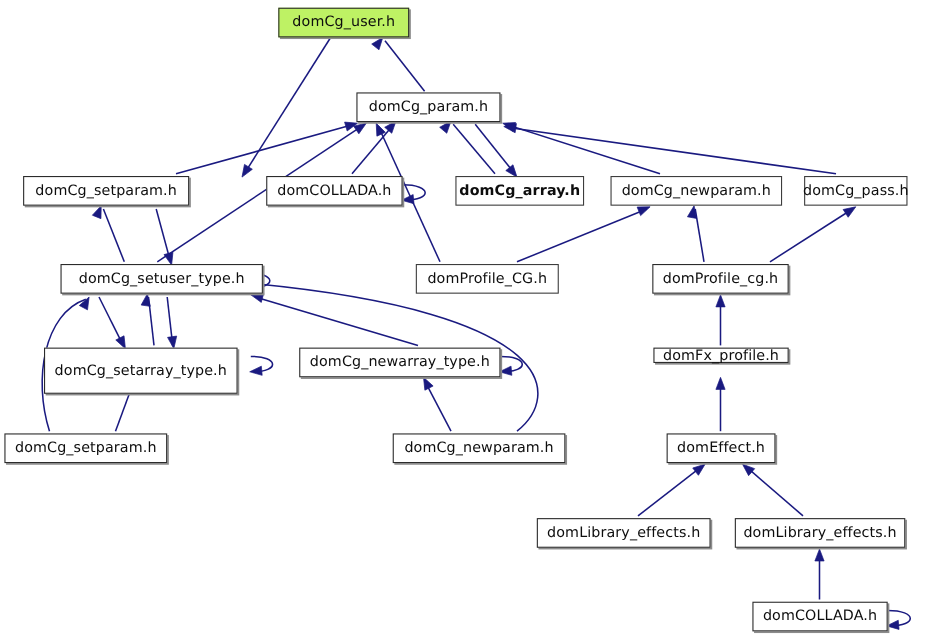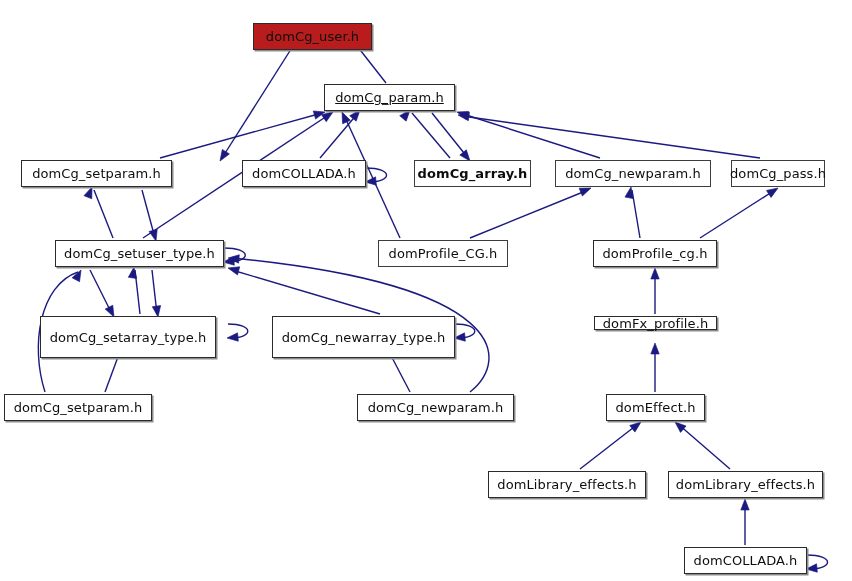--- a/index.html
+++ b/index.html
@@ -44,23 +44,22 @@
     color: #0d0d0d;
     letter-spacing: 0.1px;
     white-space: nowrap;
     z-index: 3;
   }
   .node-box.shadowed {
     box-shadow: 1.5px 1.5px 0 0 #8c8c8c;
     border-color: #2b2b2b;
   }
   .node-box.highlight {
-    background: #b91c1c;
+    background: #bef264;
     border-color: #2b2b2b;
-    margin-top: 16px;
   }
   .node-label {
     pointer-events: none;
   }
 </style>
 </head>
 <body>
 
 <div id="graph-root">
   <svg id="graph-svg" viewBox="0 0 852 581" xmlns="http://www.w3.org/2000/svg">
@@ -194,51 +193,51 @@
       </g>
       <g>
         <path class="edge-path" d="M 366,168 C 393,168 393,182 368,182"></path>
         <polygon class="edge-head" points="0,0 -11,-4.2 -11,4.2" transform="translate(365,182) rotate(175)"></polygon>
       </g>
     </svg>
   <div id="nodes-layer">
       <div class="node-box shadowed highlight" style="left: 253px; top: 7px; width: 119px; height: 27px;">
         <span class="node-label">domCg_user.h</span>
       </div>
-      <div class="node-box shadowed" style="left: 324px; top: 84px; width: 131px; height: 27px; text-decoration: underline;">
+      <div class="node-box shadowed" style="left: 324px; top: 84px; width: 131px; height: 27px;">
         <span class="node-label">domCg_param.h</span>
       </div>
       <div class="node-box shadowed" style="left: 21px; top: 160px; width: 151px; height: 27px;">
         <span class="node-label">domCg_setparam.h</span>
       </div>
       <div class="node-box shadowed" style="left: 242px; top: 160px; width: 124px; height: 27px;">
         <span class="node-label">domCOLLADA.h</span>
       </div>
       <div class="node-box" style="left: 414px; top: 160px; width: 117px; height: 27px; font-weight: bold;">
         <span class="node-label">domCg_array.h</span>
       </div>
       <div class="node-box" style="left: 555px; top: 160px; width: 156px; height: 27px;">
         <span class="node-label">domCg_newparam.h</span>
       </div>
       <div class="node-box" style="left: 731px; top: 160px; width: 94px; height: 27px;">
         <span class="node-label">domCg_pass.h</span>
       </div>
-      <div class="node-box shadowed" style="left: 55px; top: 240px; width: 169px; height: 27px;">
+      <div class="node-box shadowed" style="left: 55px; top: 240px; width: 184px; height: 27px;">
         <span class="node-label">domCg_setuser_type.h</span>
       </div>
       <div class="node-box" style="left: 378px; top: 240px; width: 130px; height: 27px;">
         <span class="node-label">domProfile_CG.h</span>
       </div>
       <div class="node-box shadowed" style="left: 593px; top: 240px; width: 124px; height: 27px;">
         <span class="node-label">domProfile_cg.h</span>
       </div>
       <div class="node-box shadowed" style="left: 40px; top: 316px; width: 176px; height: 42px;">
         <span class="node-label">domCg_setarray_type.h</span>
       </div>
-      <div class="node-box shadowed" style="left: 272px; top: 316px; width: 183px; height: 42px;">
+      <div class="node-box shadowed" style="left: 272px; top: 316px; width: 183px; height: 27px;">
         <span class="node-label">domCg_newarray_type.h</span>
       </div>
       <div class="node-box shadowed" style="left: 594px; top: 316px; width: 123px; height: 14px;">
         <span class="node-label">domFx_profile.h</span>
       </div>
       <div class="node-box shadowed" style="left: 4px; top: 394px; width: 148px; height: 27px;">
         <span class="node-label">domCg_setparam.h</span>
       </div>
       <div class="node-box shadowed" style="left: 357px; top: 394px; width: 157px; height: 27px;">
         <span class="node-label">domCg_newparam.h</span>

